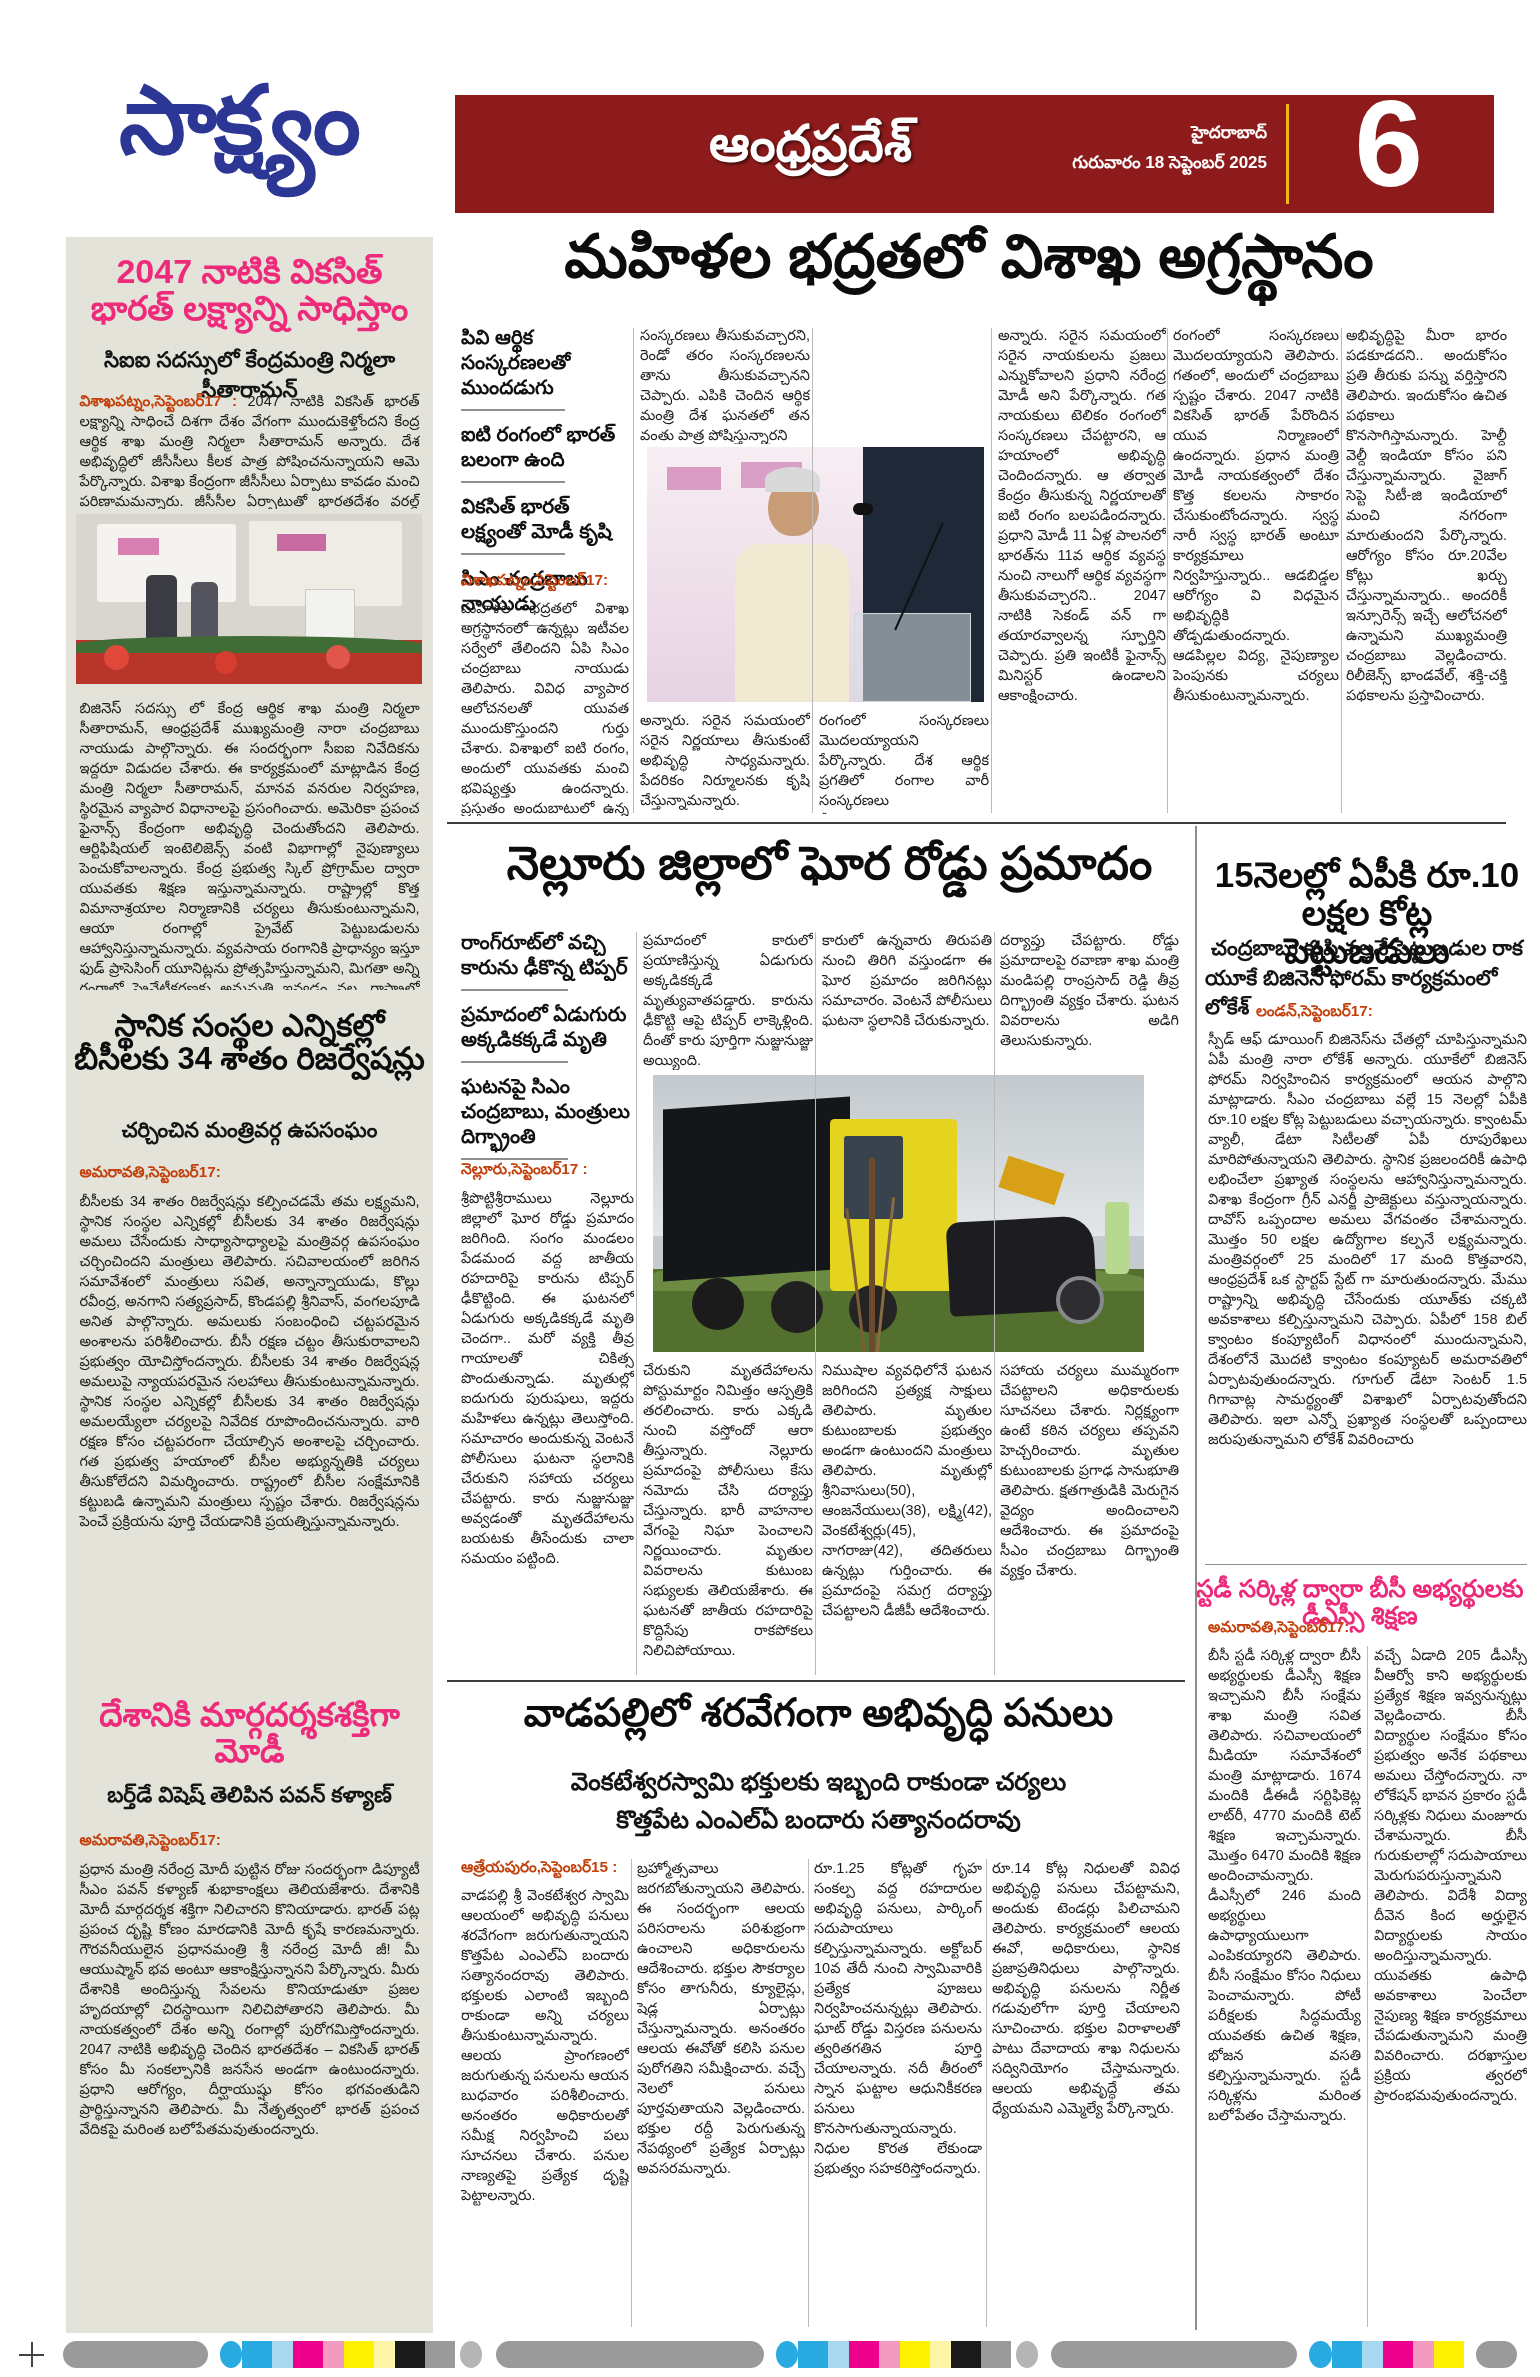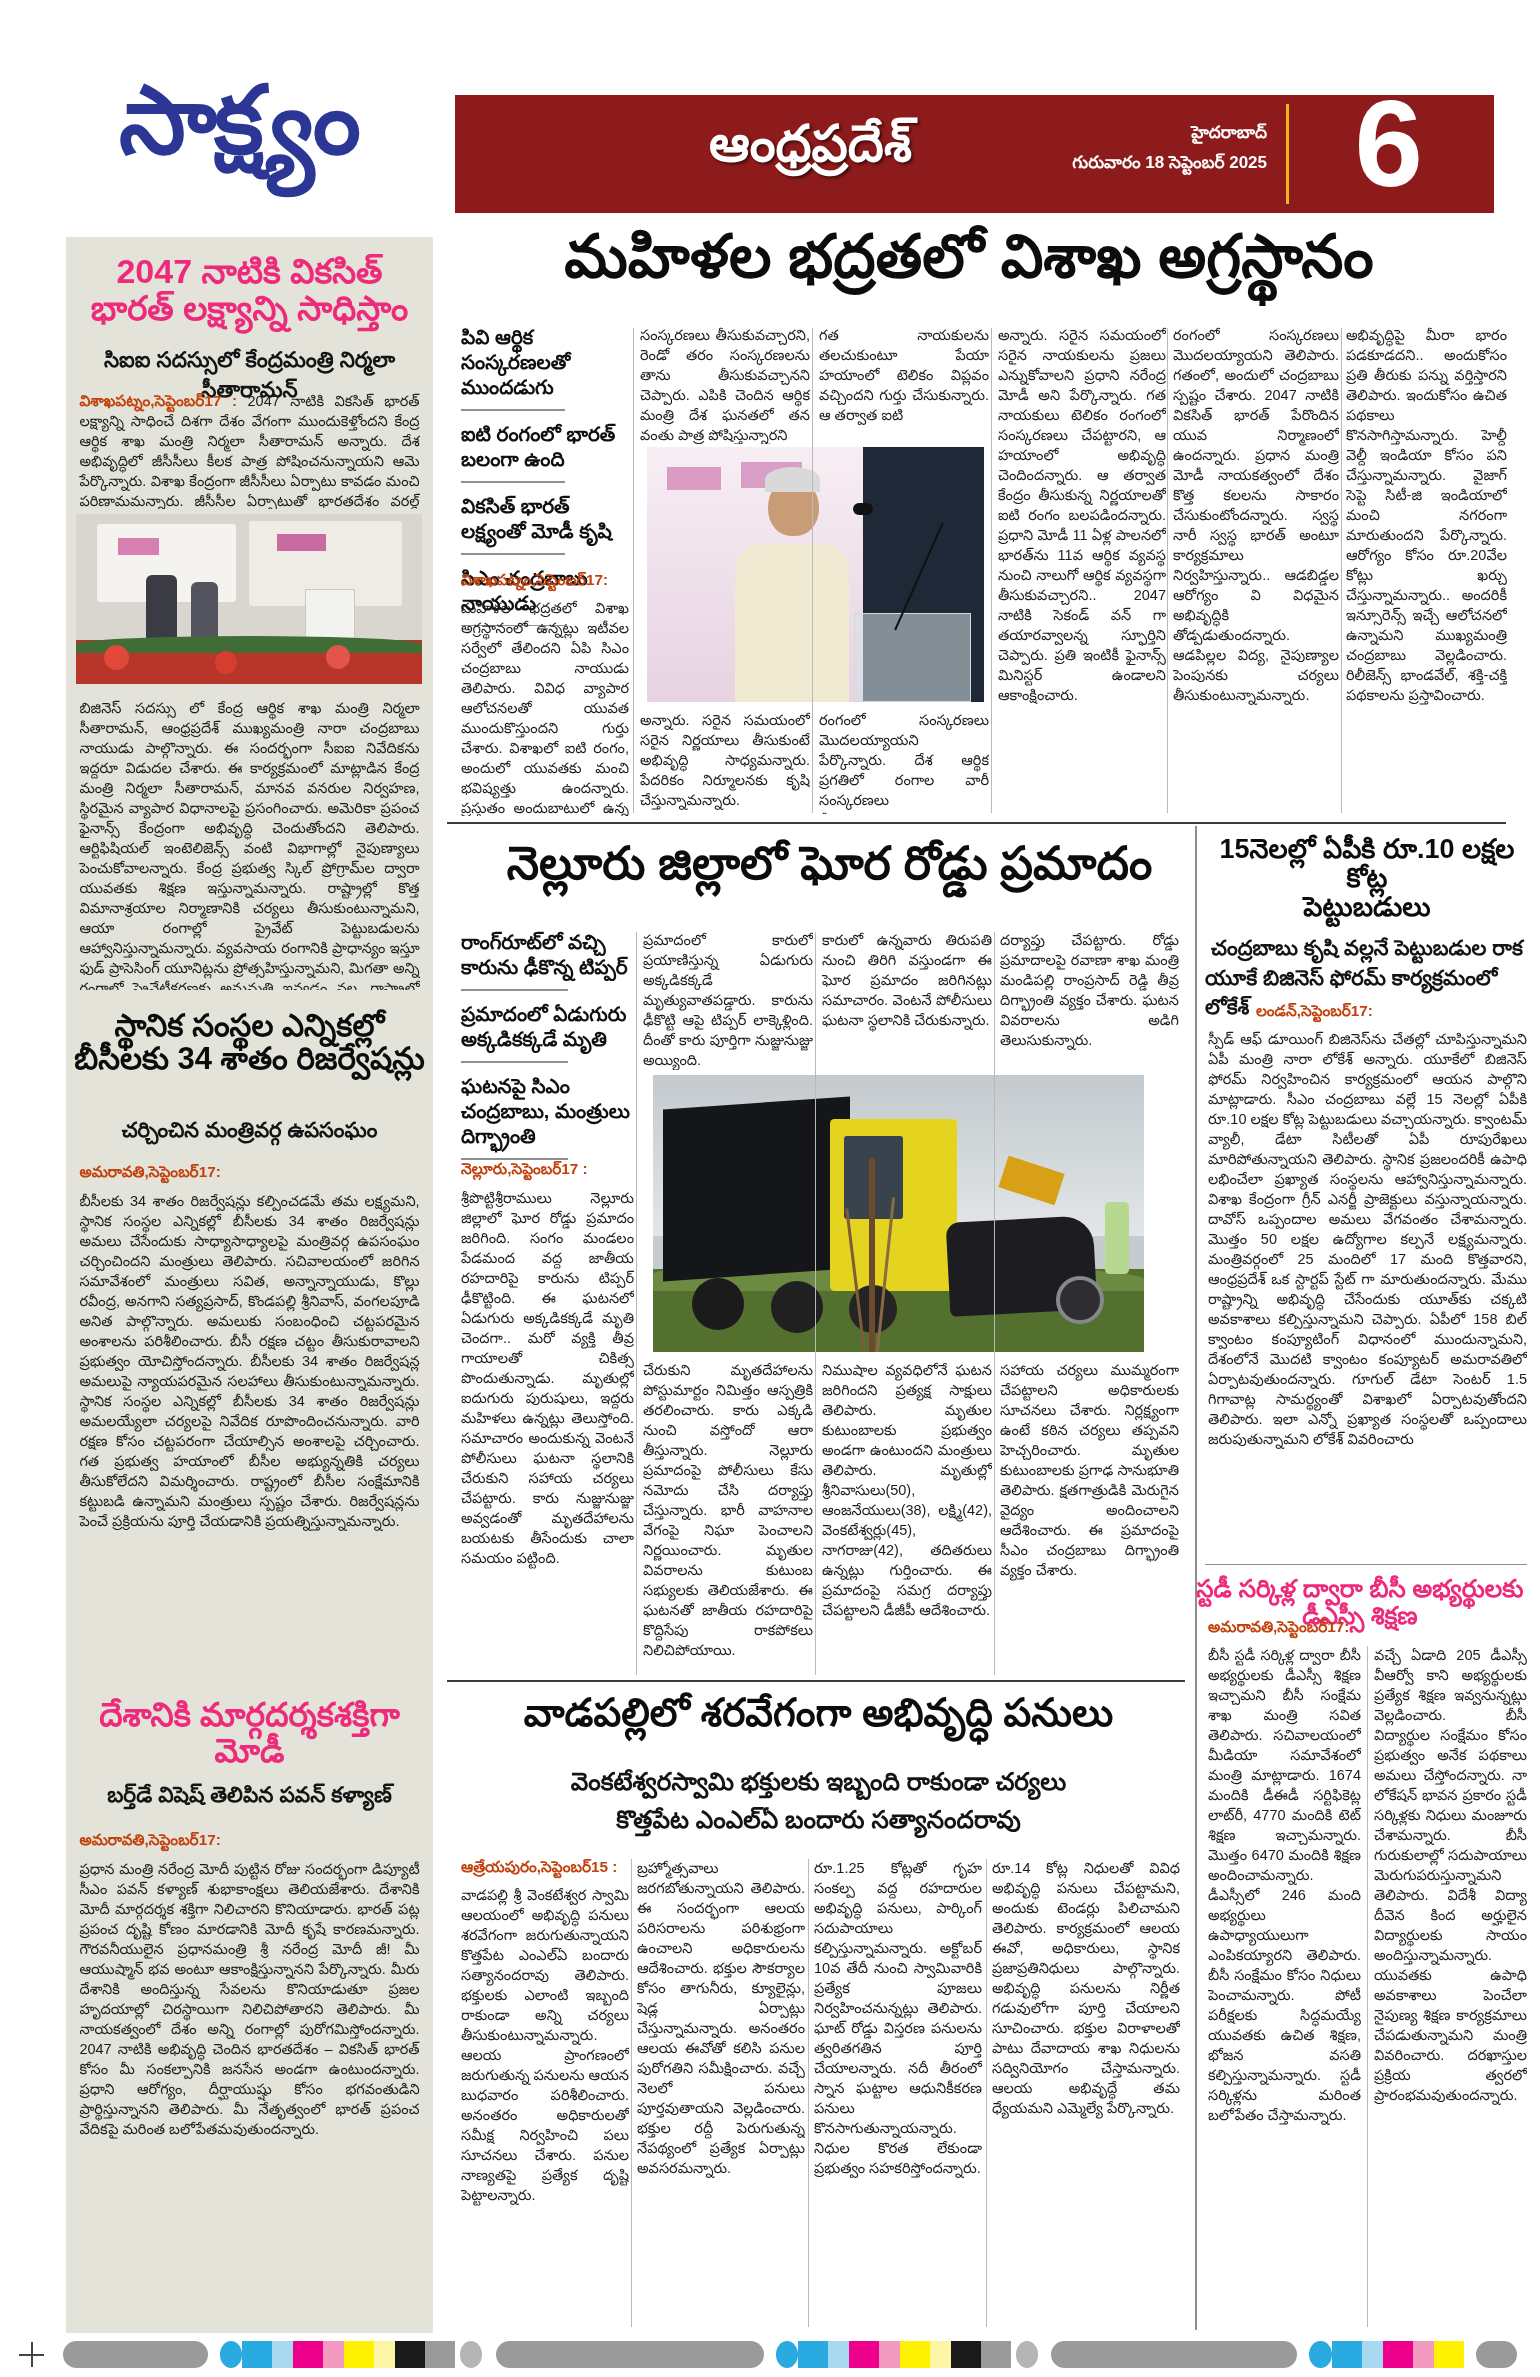--- a/index.html
+++ b/index.html
@@ -84,21 +84,20 @@
     <div class="bullet">వికసిత్ భారత్ లక్ష్యంతో మోడీ కృషి</div>
     <div class="bsep"></div>
     <div class="bullet">సిఎం చంద్రబాబు నాయుడు</div>
     <div class="bsep"></div>
   </div>
 
   <div class="abs dateline" style="left:461px;top:571px;">విశాఖపట్నం,సెప్టెంబర్17:</div>
   <div class="abs body-txt" style="left:461px;top:598px;width:168px;height:218px;">మహిళల భద్రతలో విశాఖ అగ్రస్థానంలో ఉన్నట్లు ఇటీవల సర్వేలో తేలిందని ఏపి సిఎం చంద్రబాబు నాయుడు తెలిపారు. వివిధ వ్యాపార ఆలోచనలతో యువత ముందుకొస్తుందని గుర్తు చేశారు. విశాఖలో ఐటి రంగం, అందులో యువతకు మంచి భవిష్యత్తు ఉందన్నారు. ప్రస్తుతం అందుబాటులో ఉన్న సాంకేతికతను అందిపుచ్చుకోవాలన్నారు. 1991 లో పివి నరసింహారావు ఆర్థిక శుభాకాంక్షలు చంద్రబాబు</div>
 
   <div class="abs body-txt" style="left:640px;top:325px;width:170px;height:119px;">సంస్కరణలు తీసుకువచ్చారని, రెండో తరం సంస్కరణలను తాను తీసుకువచ్చానని చెప్పారు. ఎపికి చెందిన ఆర్థిక మంత్రి దేశ ఘనతలో తన వంతు పాత్ర పోషిస్తున్నారని</div>
-  <div class="abs body-txt" style="left:819px;top:325px;width:170px;height:119px;">గత నాయకులను తలచుకుంటూ పేయా హయాంలో టెలికం విప్లవం వచ్చిందని గుర్తు చేసుకున్నారు. ఆ తర్వాత ఐటి</div>
 
   <div class="abs photo" style="left:647px;top:447px;width:337px;height:255px;background:#efe2ea;">
     <div class="abs" style="left:0;top:0;width:64%;height:100%;background:linear-gradient(180deg,#f7eef3,#e7d3e2);"></div>
     <div class="abs" style="left:6%;top:8%;width:16%;height:9%;background:#cf7bae;opacity:.7;"></div>
     <div class="abs" style="left:28%;top:6%;width:18%;height:10%;background:#c76ba8;opacity:.6;"></div>
     <div class="abs" style="right:0;top:0;width:36%;height:100%;background:#1f2836;"></div>
     <div class="abs" style="left:26%;top:38%;width:34%;height:62%;background:#f1ead3;border-radius:25px 25px 0 0;"></div>
     <div class="abs" style="left:36%;top:12%;width:51px;height:58px;background:#c99c78;border-radius:50% 50% 46% 46%;"></div>
     <div class="abs" style="left:35%;top:8%;width:55px;height:25px;background:#d9d9d9;border-radius:50% 50% 0 0;"></div>
     <div class="abs" style="right:4%;bottom:0;width:34%;height:34%;background:rgba(214,226,232,.55);border:1.5px solid #cfd9de;"></div>
@@ -177,21 +176,21 @@
   <div class="abs body-txt" style="left:637px;top:1858px;width:168px;height:471px;">బ్రహ్మోత్సవాలు జరగబోతున్నాయని తెలిపారు. ఈ సందర్భంగా ఆలయ పరిసరాలను పరిశుభ్రంగా ఉంచాలని అధికారులను ఆదేశించారు. భక్తుల సౌకర్యాల కోసం తాగునీరు, క్యూలైన్లు, షెడ్ల ఏర్పాట్లు చేస్తున్నామన్నారు. అనంతరం ఆలయ ఈవోతో కలిసి పనుల పురోగతిని సమీక్షించారు. వచ్చే నెలలో పనులు పూర్తవుతాయని వెల్లడించారు. భక్తుల రద్దీ పెరుగుతున్న నేపథ్యంలో ప్రత్యేక ఏర్పాట్లు అవసరమన్నారు.</div>
   <div class="abs body-txt" style="left:814px;top:1858px;width:168px;height:471px;">రూ.1.25 కోట్లతో గృహ సంకల్ప వద్ద రహదారుల అభివృద్ధి పనులు, పార్కింగ్ సదుపాయాలు కల్పిస్తున్నామన్నారు. అక్టోబర్ 10వ తేదీ నుంచి స్వామివారికి ప్రత్యేక పూజలు నిర్వహించనున్నట్లు తెలిపారు. ఘాట్ రోడ్డు విస్తరణ పనులను త్వరితగతిన పూర్తి చేయాలన్నారు. నదీ తీరంలో స్నాన ఘట్టాల ఆధునికీకరణ పనులు కొనసాగుతున్నాయన్నారు. నిధుల కొరత లేకుండా ప్రభుత్వం సహకరిస్తోందన్నారు.</div>
   <div class="abs body-txt" style="left:992px;top:1858px;width:188px;height:471px;">రూ.14 కోట్ల నిధులతో వివిధ అభివృద్ధి పనులు చేపట్టామని, అందుకు టెండర్లు పిలిచామని తెలిపారు. కార్యక్రమంలో ఆలయ ఈవో, అధికారులు, స్థానిక ప్రజాప్రతినిధులు పాల్గొన్నారు. అభివృద్ధి పనులను నిర్ణీత గడువులోగా పూర్తి చేయాలని సూచించారు. భక్తుల విరాళాలతో పాటు దేవాదాయ శాఖ నిధులను సద్వినియోగం చేస్తామన్నారు. ఆలయ అభివృద్ధే తమ ధ్యేయమని ఎమ్మెల్యే పేర్కొన్నారు.</div>
 
   <div class="abs vr" style="left:631px;top:1859px;height:468px;"></div>
   <div class="abs vr" style="left:808px;top:1859px;height:468px;"></div>
   <div class="abs vr" style="left:986px;top:1859px;height:468px;"></div>
 
   <div class="abs vr" style="left:1195px;top:826px;height:1504px;width:1.5px;background:#8d8d8d;"></div>
 
-  <div class="abs headline" style="left:1205px;top:835px;width:324px;font-size:27px;">
+  <div class="abs headline" style="left:1205px;top:856px;width:324px;font-size:35px;">
     <span>15నెలల్లో ఏపీకి రూ.10 లక్షల కోట్ల</span><br>
     <span>పెట్టుబడులు</span>
   </div>
   <div class="abs subhead" style="left:1205px;top:936px;width:324px;font-size:21px;text-align:center;">చంద్రబాబు కృషి వల్లనే పెట్టుబడుల రాక</div>
   <div class="abs subhead" style="left:1205px;top:966px;width:324px;font-size:21px;text-align:left;">యూకే బిజినెస్ ఫోరమ్ కార్యక్రమంలో లోకేశ్</div>
   <div class="abs dateline" style="left:1256px;top:1002px;">లండన్,సెప్టెంబర్17:</div>
   <div class="abs body-txt" style="left:1208px;top:1029px;width:319px;height:526px;">స్పీడ్ ఆఫ్ డూయింగ్ బిజినెస్‌ను చేతల్లో చూపిస్తున్నామని ఏపీ మంత్రి నారా లోకేశ్ అన్నారు. యూకేలో బిజినెస్ ఫోరమ్ నిర్వహించిన కార్యక్రమంలో ఆయన పాల్గొని మాట్లాడారు. సీఎం చంద్రబాబు వల్లే 15 నెలల్లో ఏపీకి రూ.10 లక్షల కోట్ల పెట్టుబడులు వచ్చాయన్నారు. క్వాంటమ్ వ్యాలీ, డేటా సిటీలతో ఏపీ రూపురేఖలు మారిపోతున్నాయని తెలిపారు. స్థానిక ప్రజలందరికీ ఉపాధి లభించేలా ప్రఖ్యాత సంస్థలను ఆహ్వానిస్తున్నామన్నారు. విశాఖ కేంద్రంగా గ్రీన్ ఎనర్జీ ప్రాజెక్టులు వస్తున్నాయన్నారు. దావోస్ ఒప్పందాల అమలు వేగవంతం చేశామన్నారు. మొత్తం 50 లక్షల ఉద్యోగాల కల్పనే లక్ష్యమన్నారు. మంత్రివర్గంలో 25 మందిలో 17 మంది కొత్తవారని, ఆంధ్రప్రదేశ్ ఒక స్టార్టప్ స్టేట్ గా మారుతుందన్నారు. మేము రాష్ట్రాన్ని అభివృద్ధి చేసేందుకు యూత్‌కు చక్కటి అవకాశాలు కల్పిస్తున్నామని చెప్పారు. ఏపీలో 158 బిల్ క్వాంటం కంప్యూటింగ్ విధానంలో ముందున్నామని, దేశంలోనే మొదటి క్వాంటం కంప్యూటర్ అమరావతిలో ఏర్పాటవుతుందన్నారు. గూగుల్ డేటా సెంటర్ 1.5 గిగావాట్ల సామర్థ్యంతో విశాఖలో ఏర్పాటవుతోందని తెలిపారు. ఇలా ఎన్నో ప్రఖ్యాత సంస్థలతో ఒప్పందాలు జరుపుతున్నామని లోకేశ్ వివరించారు</div>
 
   <div class="abs hr" style="left:1205px;top:1564px;width:322px;height:0.7px;background:#8d8d8d;"></div>
 

